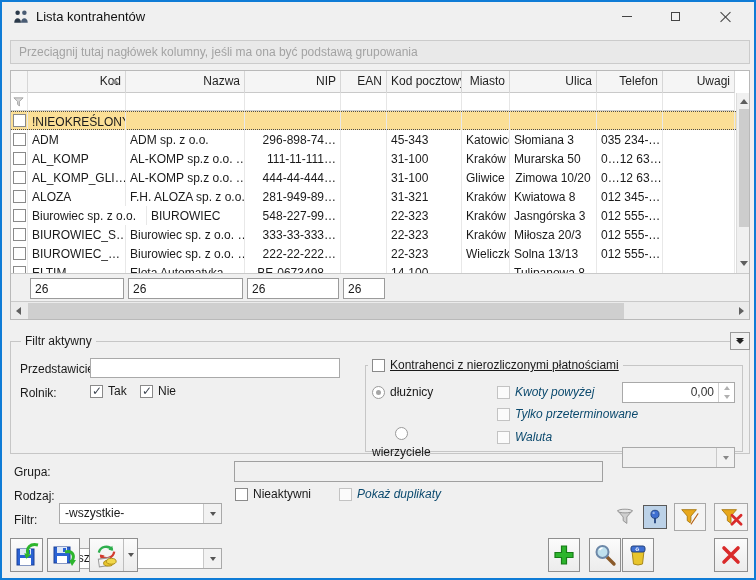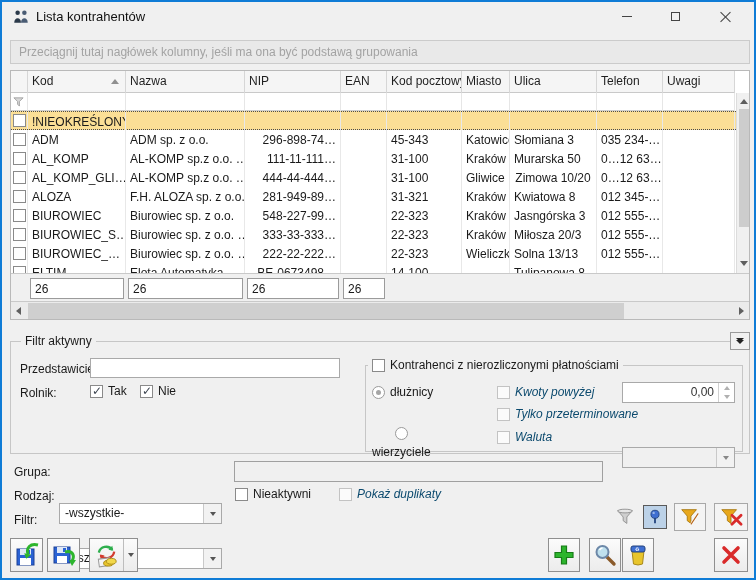--- a/index.html
+++ b/index.html
@@ -17,21 +17,21 @@
   .close-glyph { position:relative; width:11px; height:11px; }
   .close-glyph::before,.close-glyph::after { content:""; position:absolute; left:5px; top:-1px; width:1px; height:14px; background:#444; }
   .close-glyph::before { transform:rotate(45deg); } .close-glyph::after { transform:rotate(-45deg); }
 
   
   #groupbar { left:8px; top:38px; width:740px; height:24px; background:#e9e9e9; border:1px solid #cbcbcb; color:#a3a3a3; line-height:22px; padding-left:8px; overflow:hidden; white-space:nowrap; }
 
   
   #grid { left:8px; top:68px; width:740px; height:250px; background:#fff; border:1px solid #b9b9b9; overflow:hidden; }
   .hdr-row { position:absolute; left:0; top:0; height:22px; display:flex; background:#f5f5f5; border-bottom:1px solid #c9c9c9; }
-  .hdr-cell { height:22px; border-right:1px solid #d6d6d6; padding:3px 4px 0 4px; color:#1f1f1f; position:relative; overflow:hidden; white-space:nowrap; }
+  .hdr-cell { height:22px; border-right:1px solid #d6d6d6; padding:3px 4px 0 4px; color:#1f1f1f; position:relative; overflow:hidden; white-space:nowrap;text-align:right; }
   .sort-asc { position:absolute; right:6px; top:8px; width:0; height:0; border-left:4px solid transparent; border-right:4px solid transparent; border-bottom:5px solid #8f8f8f; }
   .flt-row { position:absolute; left:0; top:22px; height:18px; display:flex; background:#fff; border-bottom:1px solid #cfcfcf; }
   .flt-cell { height:18px; border-right:1px solid #e6e6e6; }
   #rows-viewport { position:absolute; left:0; top:40px; width:725px; height:162px; overflow:hidden; background:#fff; }
   .data-row { position:relative; display:flex; height:19px; background:#fff; }
   .data-row.selected { background:#fbdf96; border-top:1px dotted #4d4d4d; border-bottom:1px dotted #4d4d4d; }
   .cell { height:19px; padding:3px 4px 0 4px; border-right:1px solid #e8e8e8; overflow:hidden; white-space:nowrap; color:#1a1a1a; }
   .cell.num { text-align:right; }
   .cbcell { display:flex; align-items:center; justify-content:center; border-right:1px solid #e8e8e8; }
   .cb { width:13px; height:13px; background:#fff; border:1px solid #8a8a8a; position:relative; flex:none; }
@@ -197,22 +197,22 @@
           <div class="cell" style="width: 75px;">31-321</div>
           <div class="cell" style="width: 48px;">Kraków</div>
           <div class="cell" style="width: 87px;">Kwiatowa 8</div>
           <div class="cell" style="width: 66px;">012 345-…</div>
           <div class="cell" style="width: 72px;"></div>
         </div>
         <div class="data-row">
           <div class="cbcell" style="width: 17px;">
             <span class="cb"></span>
           </div>
+          <div class="cell" style="width: 119px;">Biurowiec sp. z o.o.</div>
           <div class="cell" style="width: 98px;">BIUROWIEC</div>
-          <div class="cell" style="width: 119px;">Biurowiec sp. z o.o.</div>
           <div class="cell num" style="width: 96px;">548-227-99…</div>
           <div class="cell" style="width: 46px;"></div>
           <div class="cell" style="width: 75px;">22-323</div>
           <div class="cell" style="width: 48px;">Kraków</div>
           <div class="cell" style="width: 87px;">Jasngórska 3</div>
           <div class="cell" style="width: 66px;">012 555-…</div>
           <div class="cell" style="width: 72px;"></div>
         </div>
         <div class="data-row">
           <div class="cbcell" style="width: 17px;">
@@ -289,21 +289,21 @@
   <div class="abs inline" style="left:88px;top:382px;">
     <span class="cb checked"></span>
     <span class="lbl">Tak</span>
   </div>
   <div class="abs inline" style="left:138px;top:382px;">
     <span class="cb checked"></span>
     <span class="lbl">Nie</span>
   </div>
 
   <fieldset class="gbox" style="left:363px;top:356px;width:378px;height:94px;">
-    <legend style="margin-left:2px;">
+    <legend style="margin-left:2px;text-decoration:underline;">
       <span class="inline">
         <span class="cb"></span>
         <span class="lbl">Kontrahenci z nierozliczonymi płatnościami</span>
       </span>
     </legend>
   </fieldset>
   <div class="abs inline" style="left:370px;top:383px;">
     <span class="radio sel"></span>
     <span class="lbl">dłużnicy</span>
   </div>

